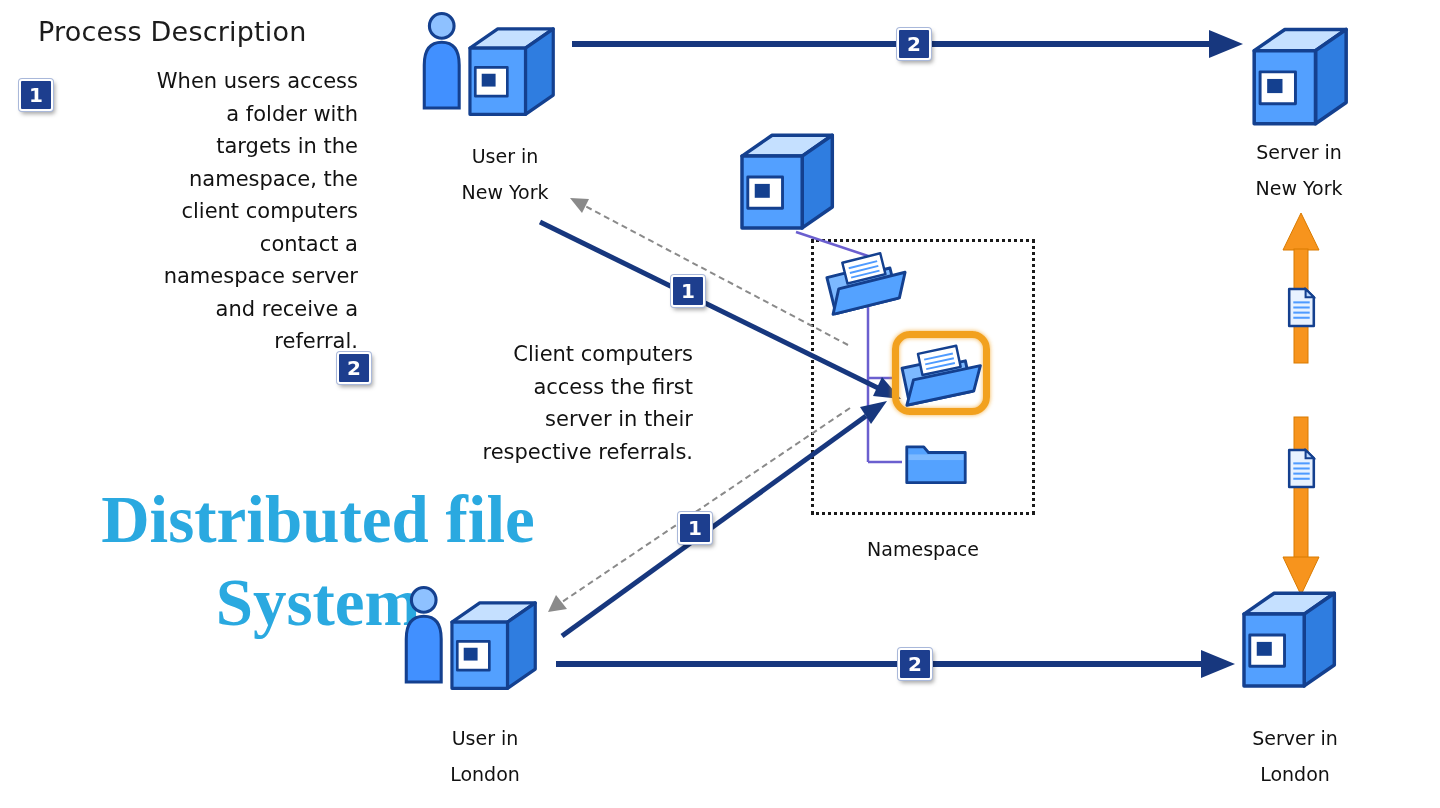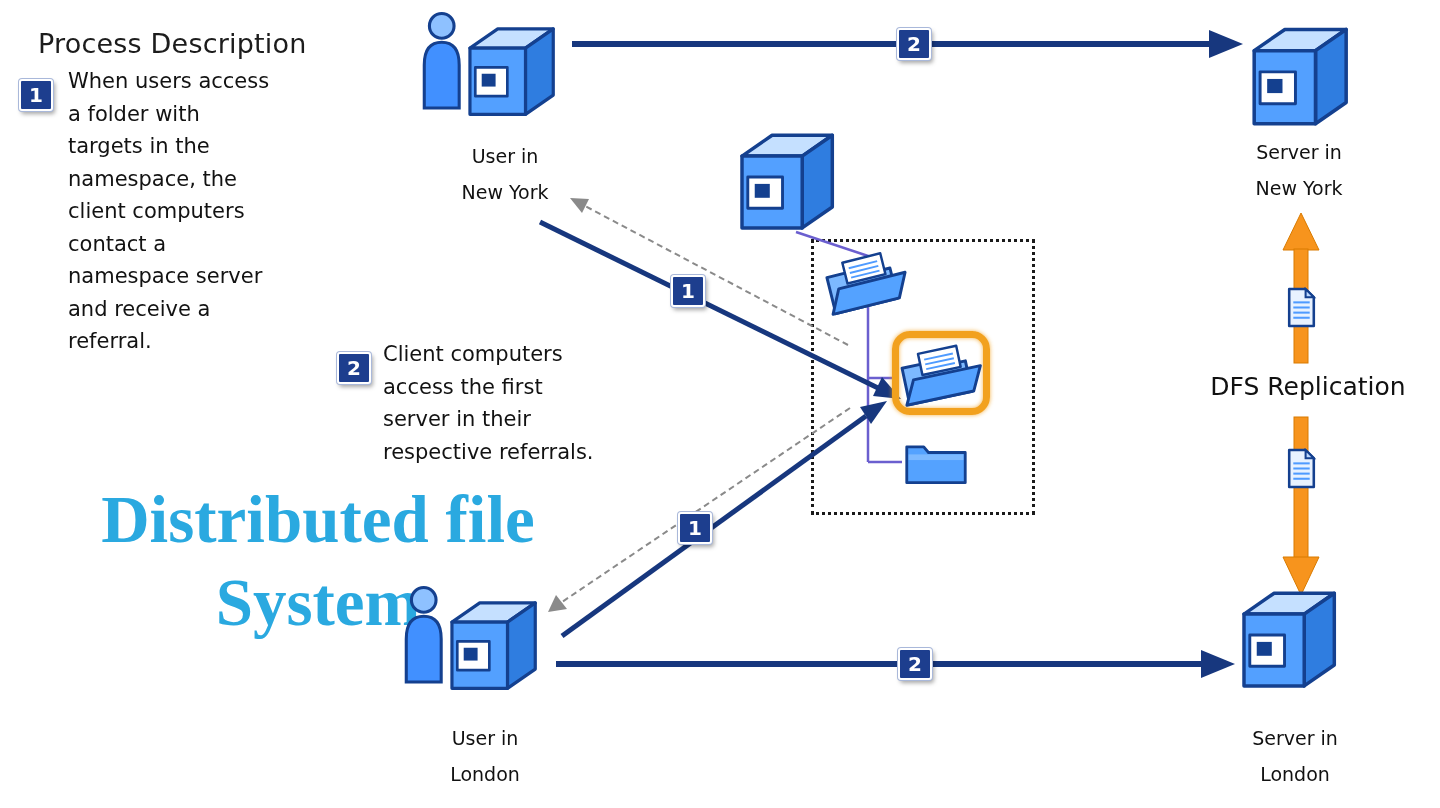--- a/index.html
+++ b/index.html
@@ -1,23 +1,23 @@
 <!DOCTYPE html>
 <html><head>
 <meta charset="utf-8">
 <style>
   * { margin:0; padding:0; box-sizing:border-box; }
   html,body { background:#fff; }
   body { width:1440px; height:808px; overflow:hidden; font-family:"DejaVu Sans","Liberation Sans",sans-serif; }
   .canvas { position:relative; width:1440px; height:808px; background:#ffffff; }
   .abs { position:absolute; }
 
-  .heading { left:38px; top:28px; font-size:27px; font-weight:500; color:#1c1c1c; letter-spacing:.2px; }
-
-  .step-text { font-size:21px; line-height:32.5px; color:#121212; white-space:pre-line; }
+  .heading { left:38px; top:16px; font-size:27px; font-weight:500; color:#1c1c1c; letter-spacing:.2px; }
+
+  .step-text { font-size:21px; line-height:32.5px; color:#121212; white-space:pre-line;text-align:right; }
 
   .badge {
     position:absolute; width:34px; height:32px;
     background:#1d3e8e; color:#fff; font-weight:bold; font-size:20px;
     display:flex; align-items:center; justify-content:center;
     border:2px solid #ffffff; border-radius:3px;
     box-shadow:0 0 0 1px #a9b8da, 2px 3px 4px rgba(0,0,0,.35);
   }
 
   .big-title {
@@ -172,39 +172,39 @@
   <svg class="abs" style="left:824px;top:249px;width:84px;height:64px;transform:rotate(-14deg);">
       <use href="#sym-folder-open"></use>
     </svg>
   <div class="abs highlight-ring"></div>
   <svg class="abs" style="left:899px;top:341px;width:84px;height:64px;transform:rotate(-12deg);">
       <use href="#sym-folder-open"></use>
     </svg>
   <svg class="abs" style="left:903px;top:432px;width:66px;height:58px;">
       <use href="#sym-folder-closed"></use>
     </svg>
+  <div class="abs node-label ns-label">Namespace</div>
 
   <svg class="abs" style="left:396px;top:578px;width:152px;height:128px;">
       <use href="#sym-user-server"></use>
     </svg>
   <div class="abs node-label" style="left:403px;top:720px;width:164px;">User in
 London</div>
 
   <svg class="abs" style="left:1230px;top:584px;width:116px;height:110px;">
       <use href="#sym-server"></use>
     </svg>
   <div class="abs node-label" style="left:1212px;top:720px;width:166px;">Server in
 London</div>
 
   <svg class="abs" style="left:1286px;top:287px;width:31px;height:41px;">
       <use href="#sym-doc"></use>
     </svg>
   <svg class="abs" style="left:1286px;top:448px;width:31px;height:41px;">
       <use href="#sym-doc"></use>
     </svg>
-  <div class="abs dfs-label">DFS Replication</div>
 
   <div class="badge" style="left:897px;top:28px;">2</div>
   <div class="badge" style="left:671px;top:275px;">1</div>
   <div class="badge" style="left:678px;top:512px;">1</div>
   <div class="badge" style="left:898px;top:648px;">2</div>
 
 </div>
 
 </body></html>

